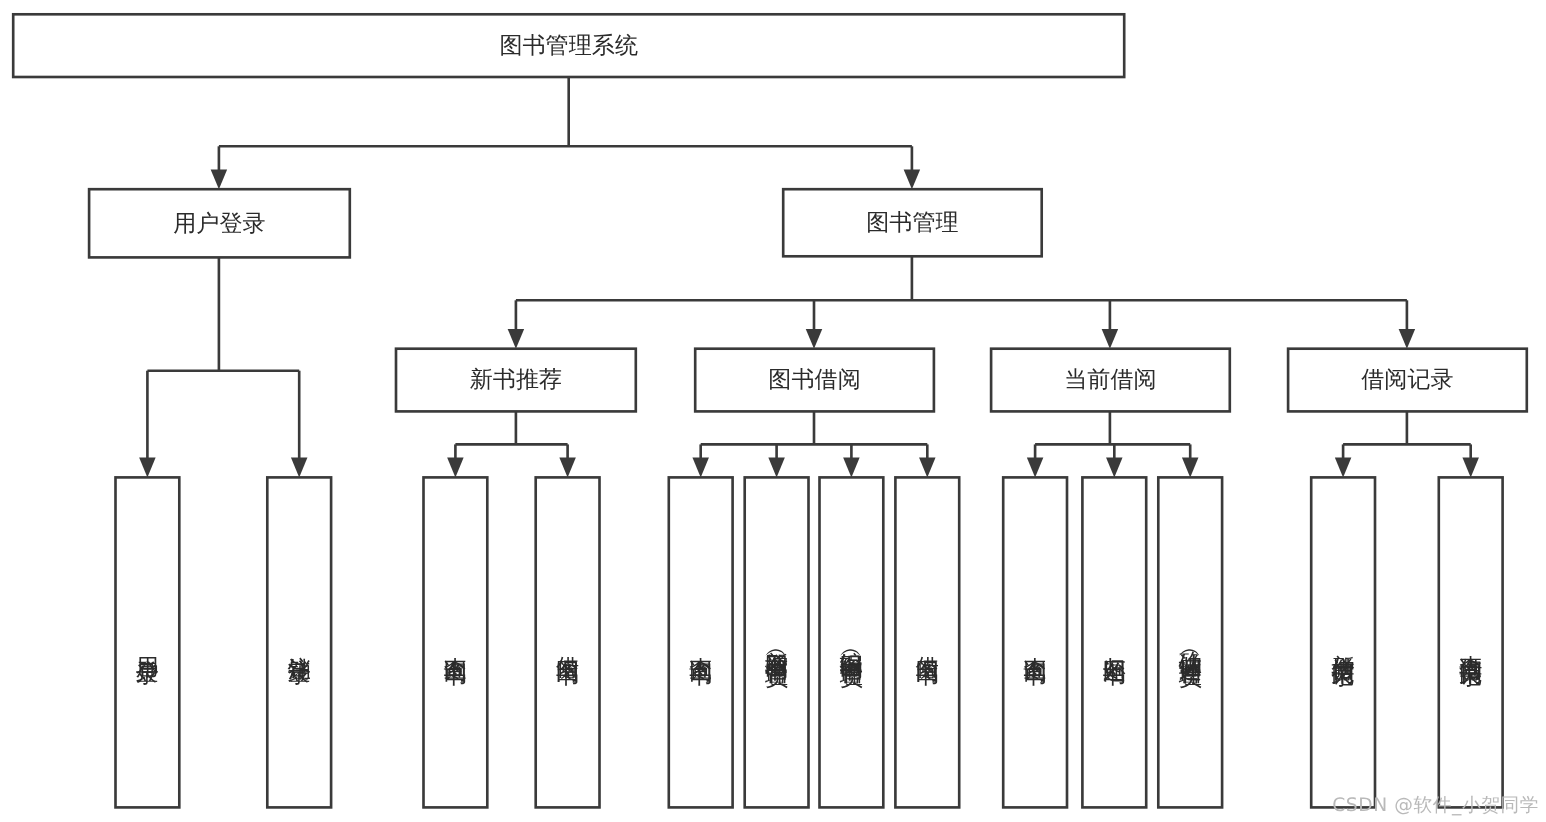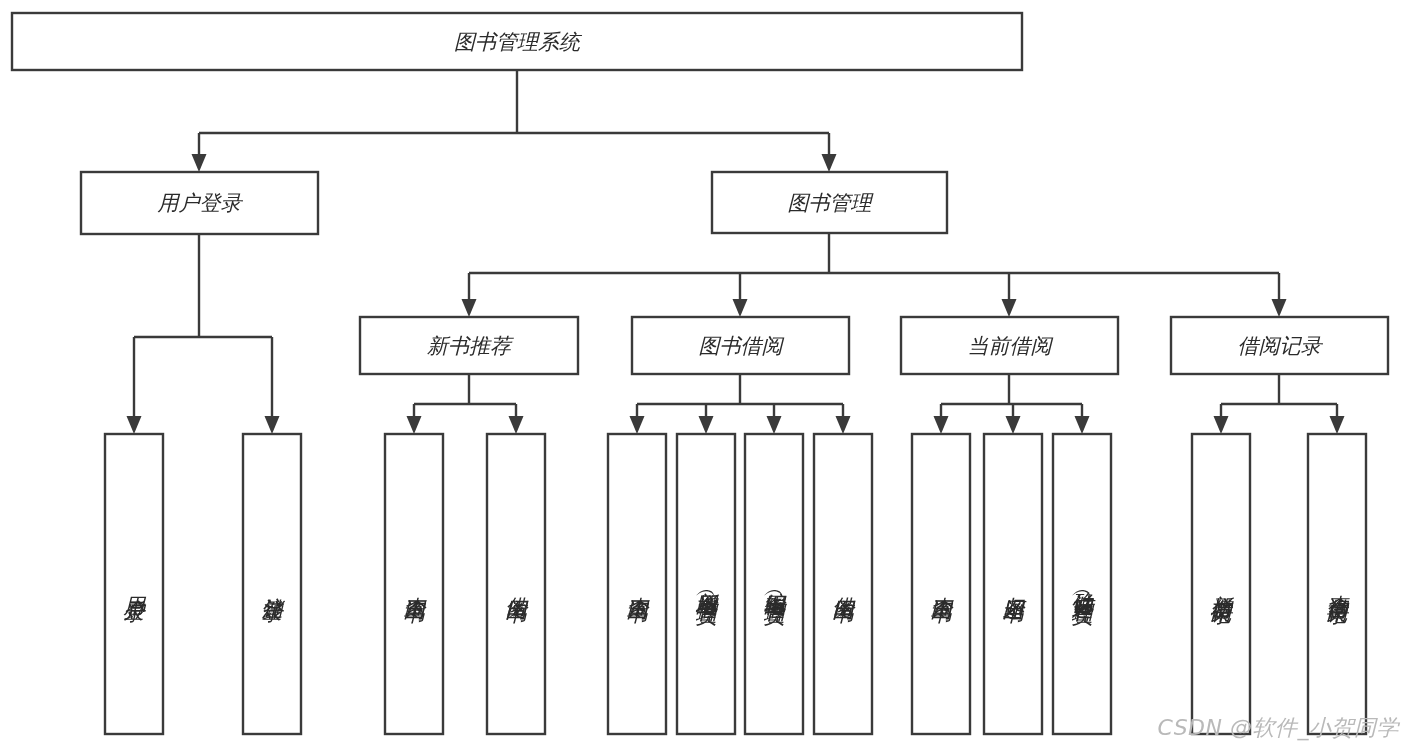--- a/index.html
+++ b/index.html
@@ -11,21 +11,20 @@
     width: 1405px;
     height: 747px;
     font-family: "DejaVu Sans", "Liberation Sans", sans-serif;
     overflow: hidden;
   }
   #diagram-root {
     position: relative;
     width: 1405px;
     height: 747px;
     background: #ffffff;
-    font-style: italic;
   }
   svg#tree-svg {
     position: absolute;
     top: 0;
     left: 0;
     width: 1405px;
     height: 747px;
   }
   .node-box {
     fill: #ffffff;
@@ -62,21 +61,21 @@
     font-size: 21px;
     color: #2b2b2b;
     white-space: nowrap;
     letter-spacing: 2px;
     font-family: "DejaVu Sans", "Liberation Sans", sans-serif;
   }
   .watermark {
     position: absolute;
     right: 6px;
     bottom: 4px;
-    font-size: 22px;
+    font-size: 17px;
     color: #b9b9b9;
     font-family: "DejaVu Sans", "Liberation Sans", sans-serif;
     white-space: nowrap;
     letter-spacing: 0.5px;
   }
 </style>
 </head>
 <body>
 
 <div id="diagram-root">

